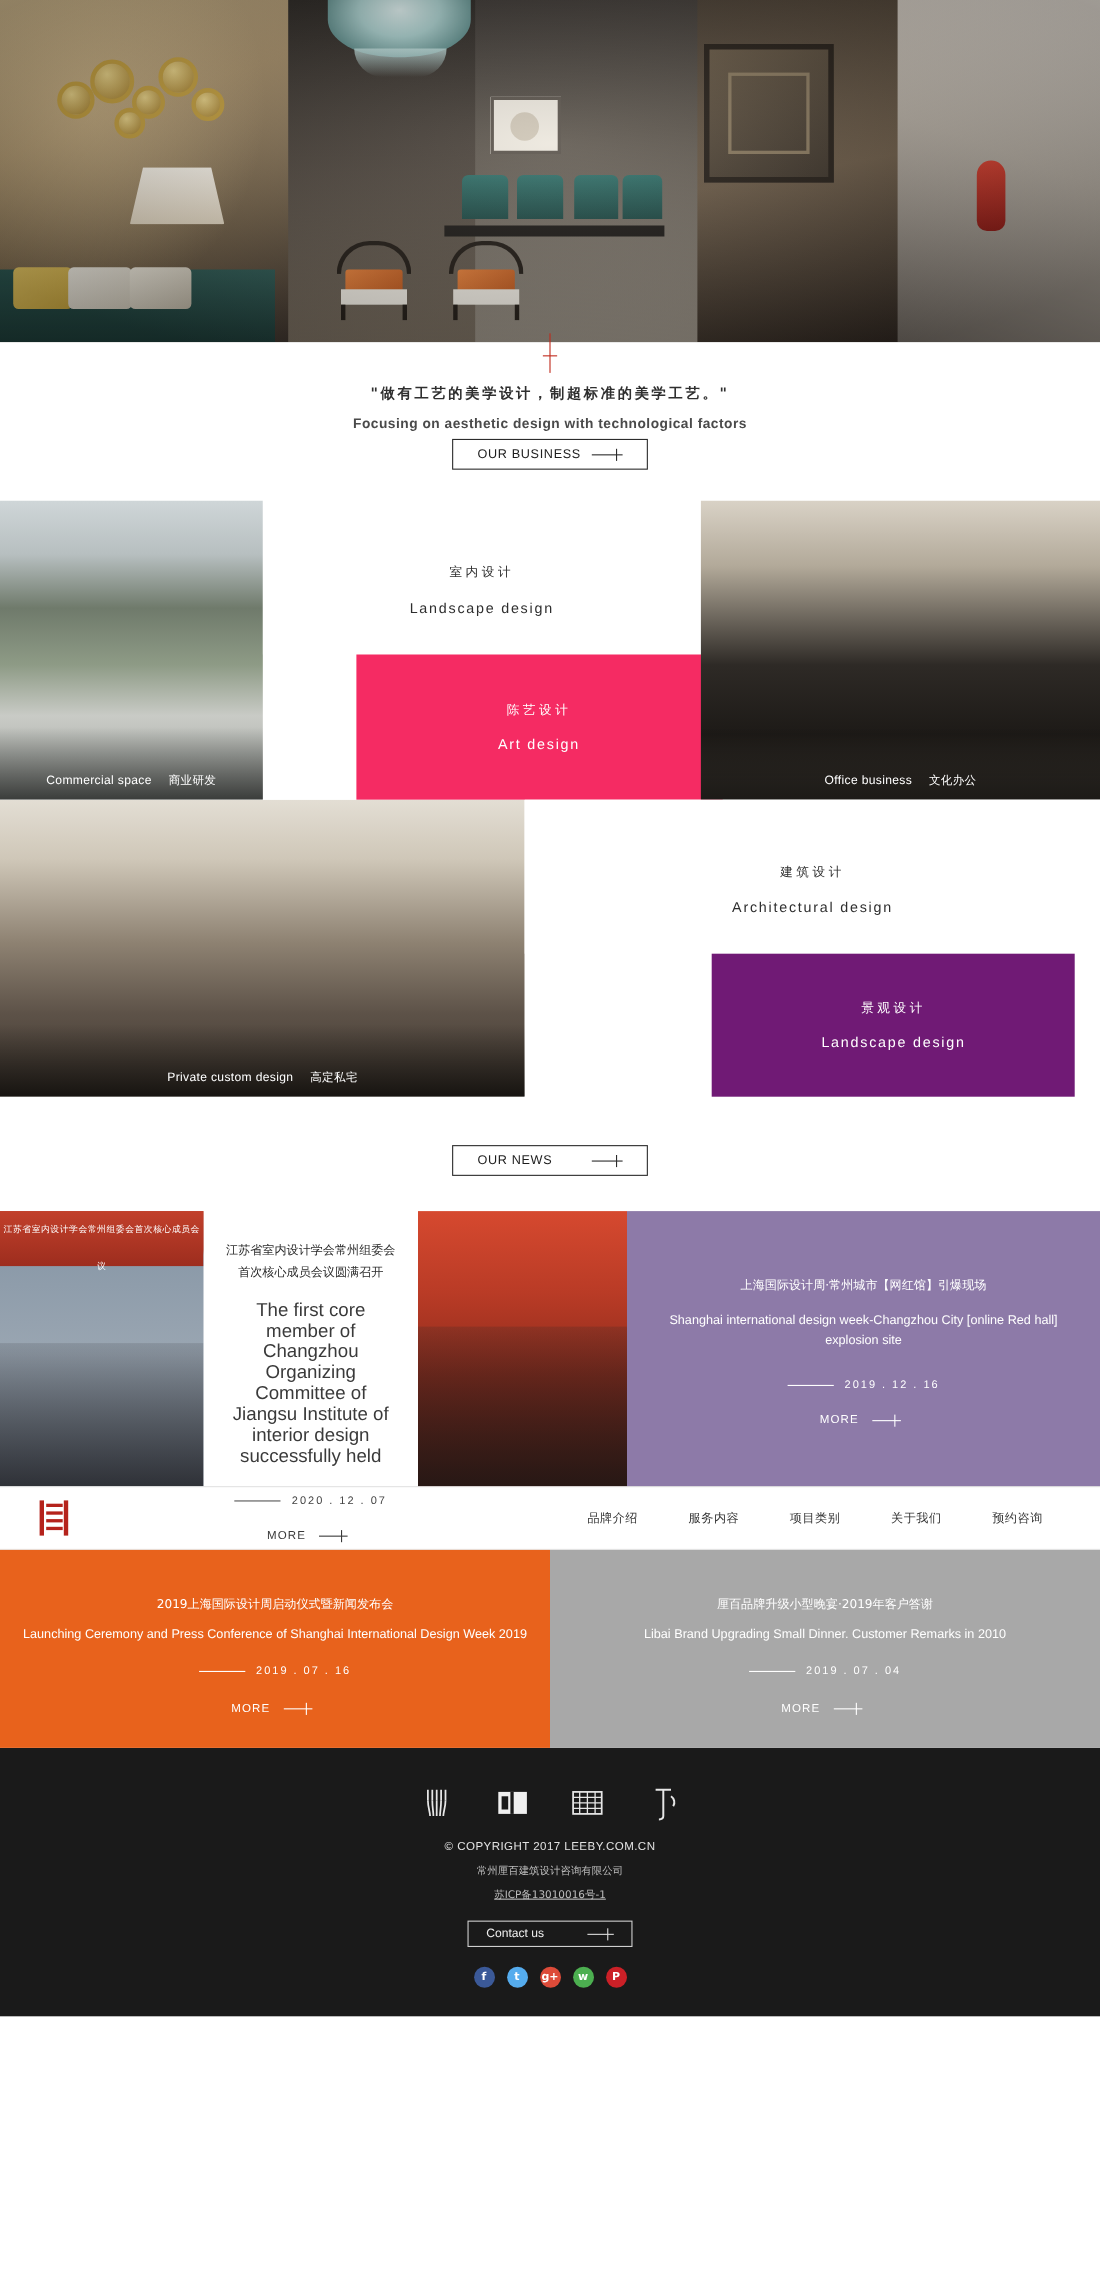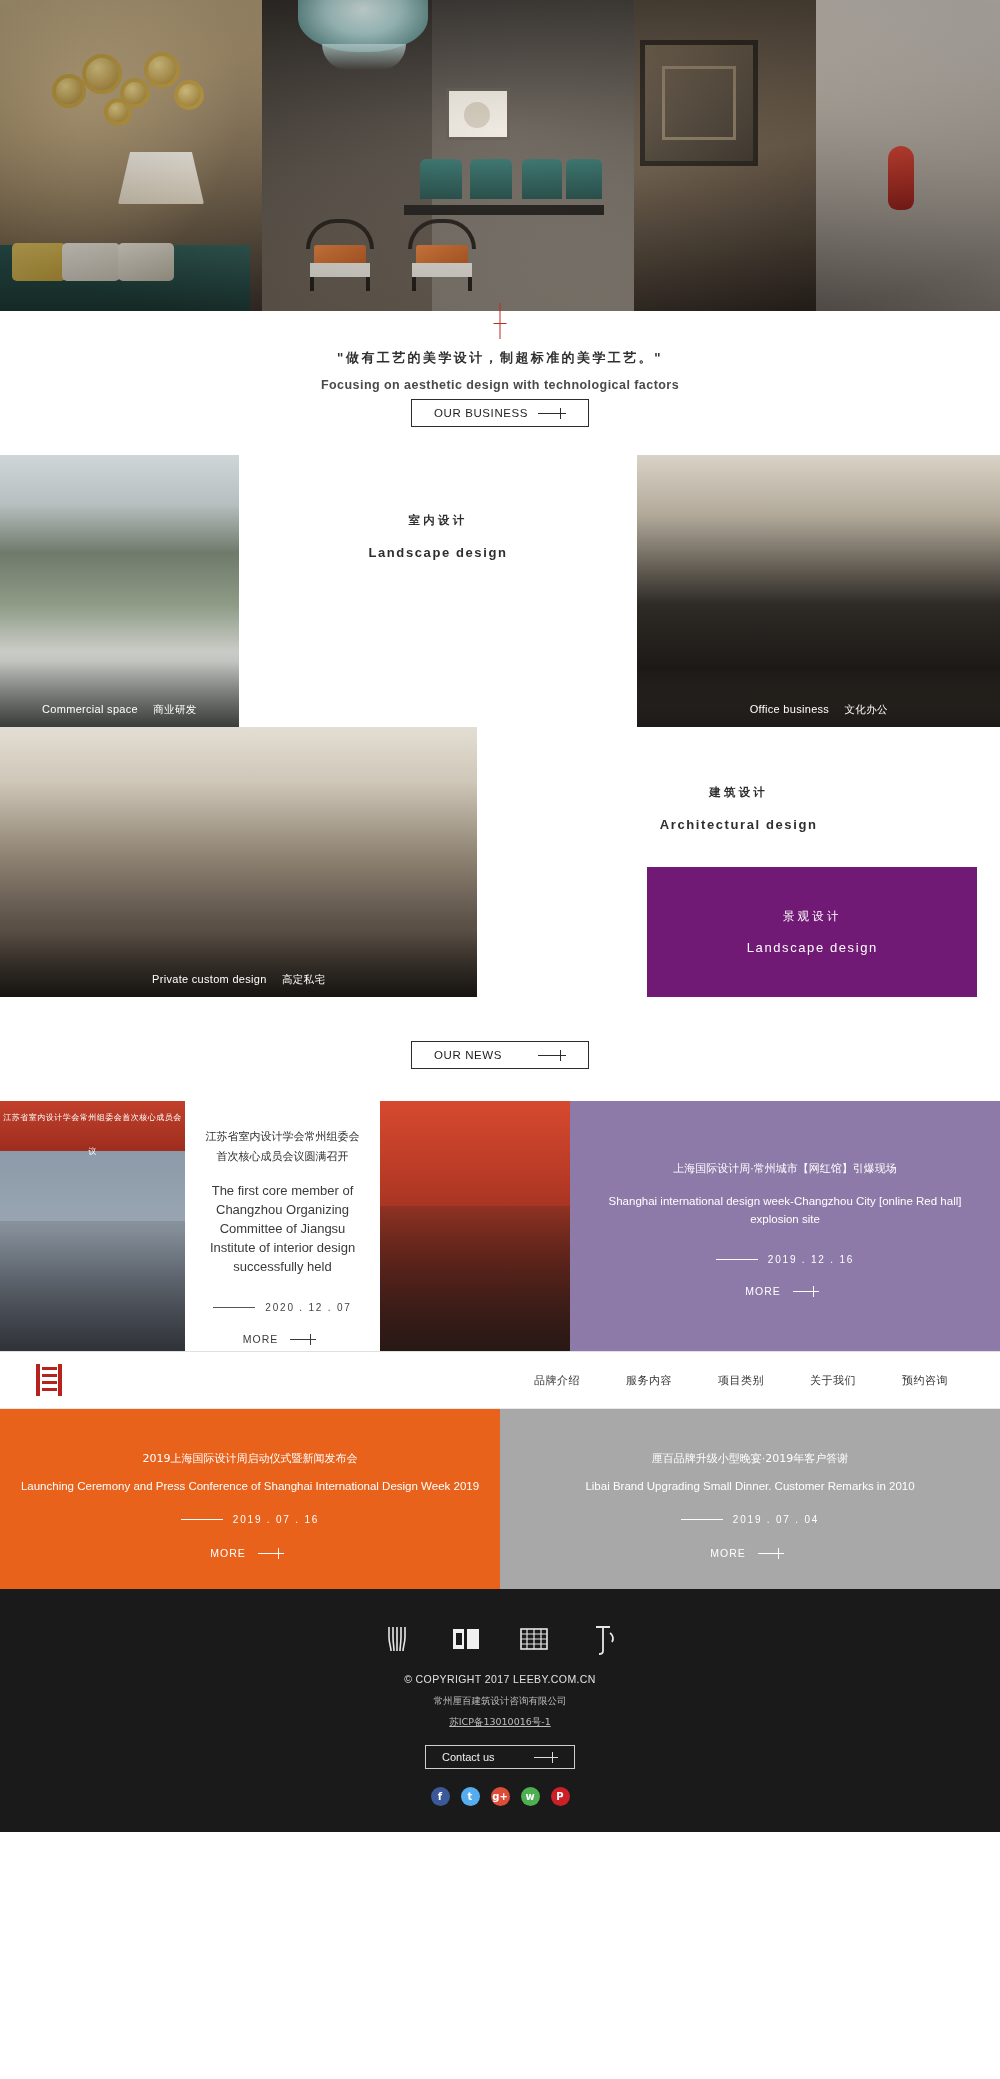--- a/index.html
+++ b/index.html
@@ -108,21 +108,21 @@
   .ph-terrace { background:
       linear-gradient(180deg,#cfd6d8 0%,#b7bfc0 18%,#6f7a6b 36%,#8e9b86 55%,#c9cbc6 72%,#9ba09b 100%); }
   .ph-office { background:
       linear-gradient(180deg,#d9d2c6 0%,#b2a999 22%,#2e2a26 55%,#1d1a17 78%,#4a443c 100%); }
   .ph-interior { background:
       linear-gradient(180deg,#e3ded4 0%,#cfc7b8 20%,#8e8272 48%,#5d5248 72%,#3d352d 100%); }
   .dark-fade { position:absolute; left:0; right:0; bottom:0; height:66px;
                background:linear-gradient(180deg,rgba(0,0,0,0),rgba(0,0,0,.62)); }
 
   .text-cell { background:#fff; display:flex; flex-direction:column; align-items:center;
-               justify-content:flex-start; padding-top:58px;font-weight:bold; }
+               justify-content:flex-start; padding-top:58px; }
   .text-cell .cn { font-family:"DejaVu Sans",sans-serif; font-size:11.5px; letter-spacing:3.2px; color:#2e2e2e; }
   .text-cell .en { font-size:13px; letter-spacing:1.6px; color:#2e2e2e; margin-top:17px; }
 
   .color-cell { display:flex; flex-direction:column; align-items:center; justify-content:center; color:#fff; }
   .color-cell .cn { font-family:"DejaVu Sans",sans-serif; font-size:11.5px; letter-spacing:3.2px; }
   .color-cell .en { font-size:13px; letter-spacing:1.6px; margin-top:16px; }
 
   
   .news-btn-wrap { margin-top:44px; }
   .news-grid { margin-top:32px; display:flex; width:1000px; height:250px; }
@@ -133,21 +133,21 @@
   .ni-group .banner span { display:block; text-align:center; color:#fff; font-size:8px;
       font-family:"DejaVu Sans",sans-serif; line-height:34px; letter-spacing:.5px; }
   .ni-red { background:linear-gradient(180deg,#d6492f 0%,#b93b26 30%,#8e2b1c 60%,#5e2018 100%); }
   .ppl { position:absolute; bottom:0; left:0; right:0; height:52%;
       background:linear-gradient(180deg,rgba(40,40,45,.15),rgba(25,25,30,.78)); }
   .ppl2 { position:absolute; bottom:0; left:0; right:0; height:58%;
       background:linear-gradient(180deg,rgba(45,40,38,.2),rgba(28,22,20,.82)); }
 
   .news-text { background:#fff; padding:26px 20px 0; text-align:center; }
   .news-text .cn { font-family:"DejaVu Sans",sans-serif; font-size:11px; line-height:20px; color:#2b2b2b; }
-  .news-text .en { font-size:13px; line-height:19px; color:#3a3a3a; margin-top:14px; }
+  .news-text .en { font-size:17px; line-height:19px; color:#3a3a3a; margin-top:14px; }
   .news-meta { display:flex; align-items:center; justify-content:center; gap:10px; margin-top:26px; }
   .news-meta .rule { width:42px; height:1px; background:#555; }
   .news-meta .date { font-size:10px; letter-spacing:1.8px; color:#444; }
   .more-row { display:flex; align-items:center; justify-content:center; gap:12px; margin-top:20px; }
   .more-row .mlbl { font-size:10.5px; letter-spacing:1px; }
   .more-row .plus2 { position:relative; width:32px; height:10px; }
   .more-row .plus2::before { content:""; position:absolute; left:0; top:5px; width:26px; height:1px; background:currentColor; }
   .more-row .plus2::after { content:""; position:absolute; left:20px; top:0; width:1px; height:11px; background:currentColor; }
 
   .news-purple { background:#8d7aa8; color:#fff; padding:58px 22px 0; text-align:center; }
@@ -275,20 +275,24 @@
       <div class="cap">
         <span>Commercial space</span>
         <span class="cn">商业研发</span>
       </div>
     </div>
 
     <div style="width:418px; position:relative;">
       <div class="text-cell" style="height:140px">
         <div class="cn">室内设计</div>
         <div class="en">Landscape design</div>
+      </div>
+      <div class="color-cell" id="artCell" style="position: absolute; left: 85px; top: 140px; width: 333px; height: 132px; background: rgb(245, 43, 99);">
+        <div class="cn">陈艺设计</div>
+        <div class="en">Art design</div>
       </div>
     </div>
 
     <div class="cell" style="width:380px">
       <div class="ph ph-office"></div>
       <div class="dark-fade"></div>
       <div class="cap">
         <span>Office business</span>
         <span class="cn">文化办公</span>
       </div>

